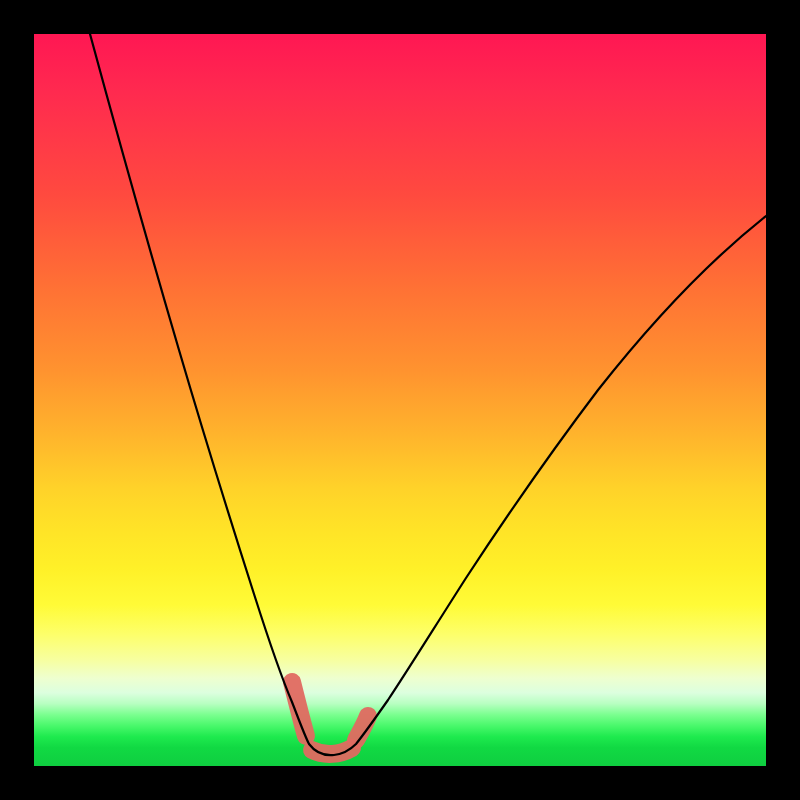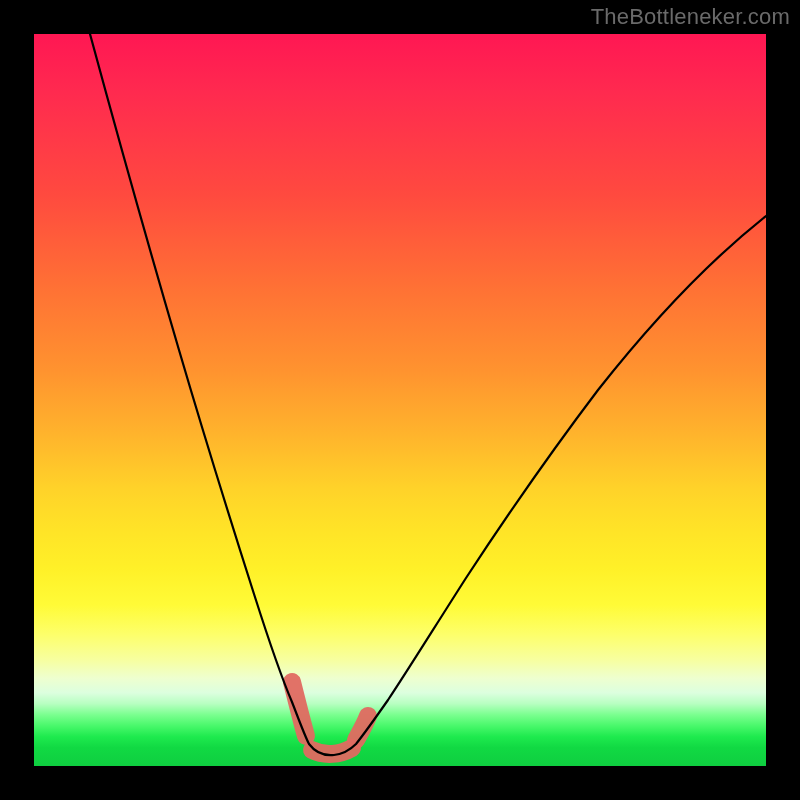--- a/index.html
+++ b/index.html
@@ -109,14 +109,13 @@
                C 265 686, 270 700, 275 710
                C 281 718, 290 722, 300 721
                C 309 720, 316 716, 322 710
                C 330 700, 340 686, 354 666
                C 374 636, 400 594, 432 544
                C 470 486, 514 422, 564 356
                C 616 290, 674 228, 732 182"></path>
     </svg>
   </div>
 
-  <div class="watermark">TheBottleneker.com</div>
 </div>
 
 </body></html>

